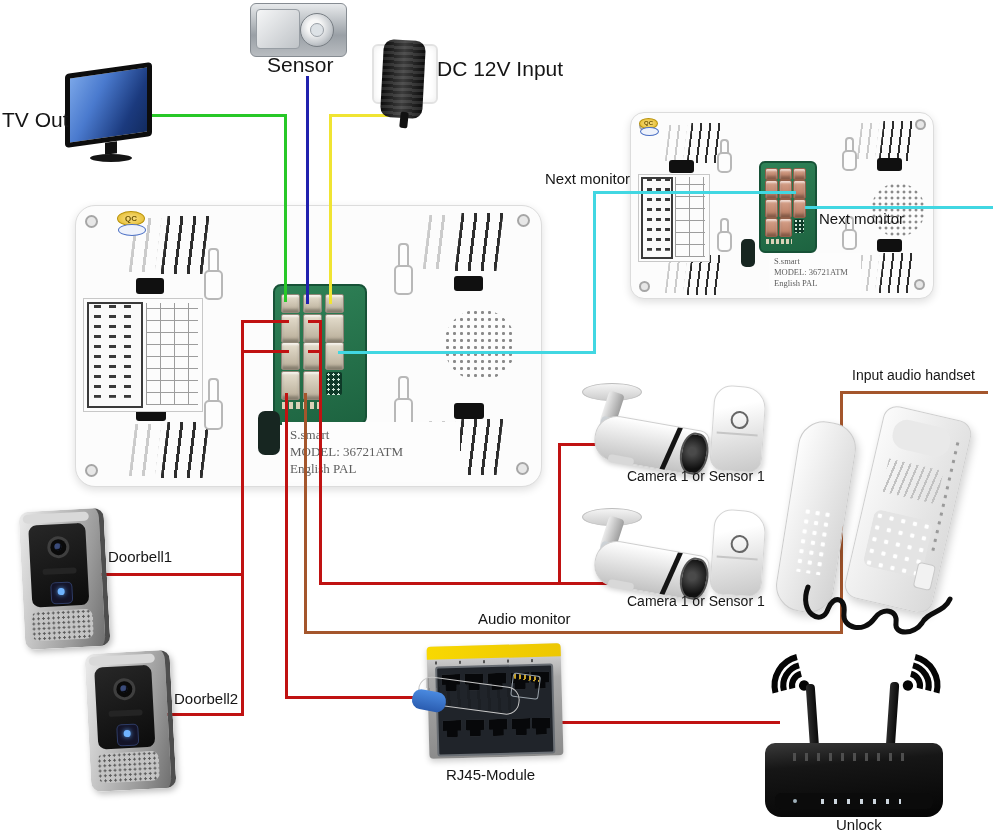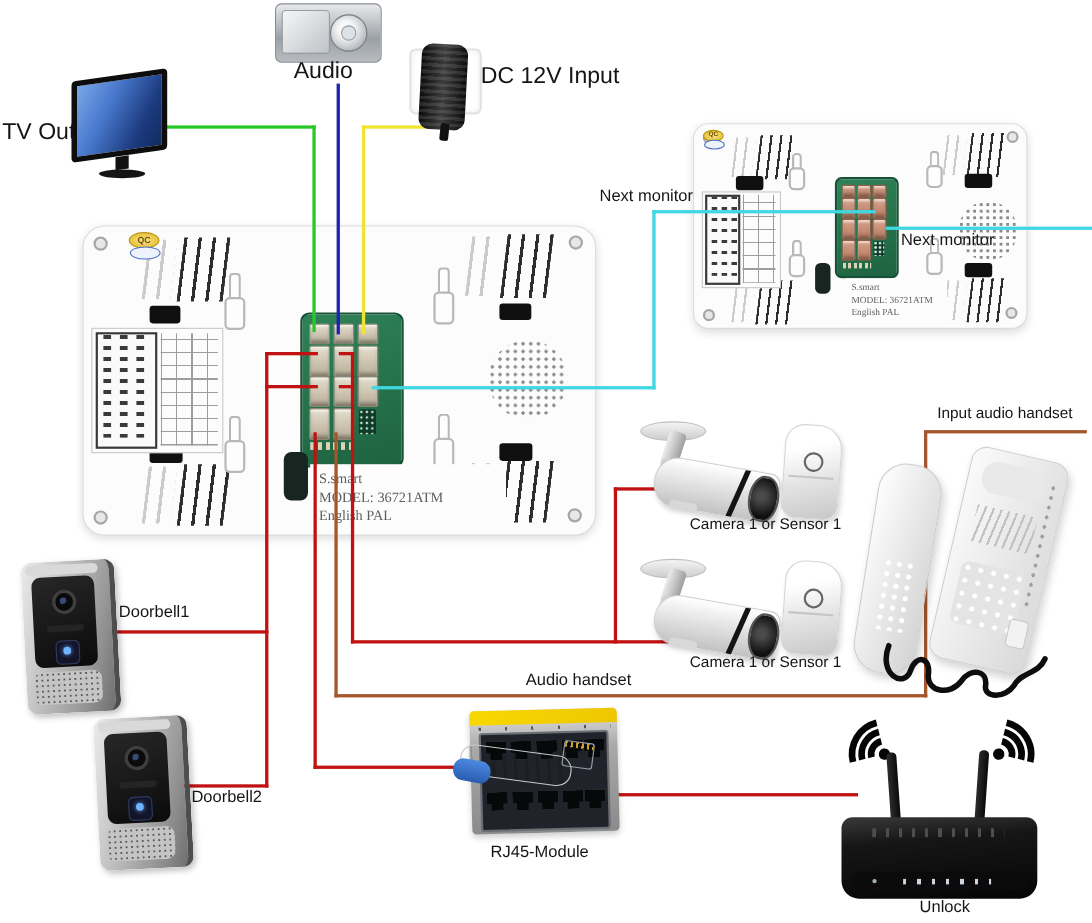--- a/index.html
+++ b/index.html
@@ -405,26 +405,26 @@
     <div class="rt-body" style="left:13px;top:103px;width:178px;height:74px;">
       <div class="rt-topdots" style="left:28px;top:10px;width:120px;height:8px;"></div>
       <div class="rt-front" style="left:10px;top:50px;width:158px;height:16px;">
         <div class="rt-led1" style="left:18px;top:6px;width:4px;height:4px;"></div>
         <div class="rt-leds" style="left:46px;top:6px;width:80px;height:5px;"></div>
       </div>
     </div>
   </div>
 
   <div class="label lbl-lg" style="left:2px;top:108px;">TV Out</div>
-  <div class="label lbl-lg" style="left:267px;top:53px;">Audio</div>
+  <div class="label lbl-lg" style="left:267px;top:53px;">Sensor</div>
   <div class="label lbl-lg" style="left:437px;top:57px;">DC 12V Input</div>
   <div class="label lbl-md" style="left:545px;top:170px;">Next monitor</div>
   <div class="label lbl-md" style="left:819px;top:210px;">Next monitor</div>
   <div class="label lbl-sm" style="left:852px;top:367px;">Input audio handset</div>
   <div class="label lbl-sm" style="left:627px;top:468px;">Camera 1 or Sensor 1</div>
   <div class="label lbl-sm" style="left:627px;top:593px;">Camera 1 or Sensor 1</div>
-  <div class="label lbl-md" style="left:478px;top:610px;">Audio handset</div>
+  <div class="label lbl-md" style="left:478px;top:610px;">Audio monitor</div>
   <div class="label lbl-md" style="left:108px;top:548px;">Doorbell1</div>
-  <div class="label lbl-md" style="left:174px;top:716px;">Doorbell2</div>
+  <div class="label lbl-md" style="left:174px;top:690px;">Doorbell2</div>
   <div class="label lbl-md" style="left:446px;top:766px;">RJ45-Module</div>
   <div class="label lbl-md" style="left:836px;top:816px;">Unlock</div>
 
 </div>
 
 </body></html>

